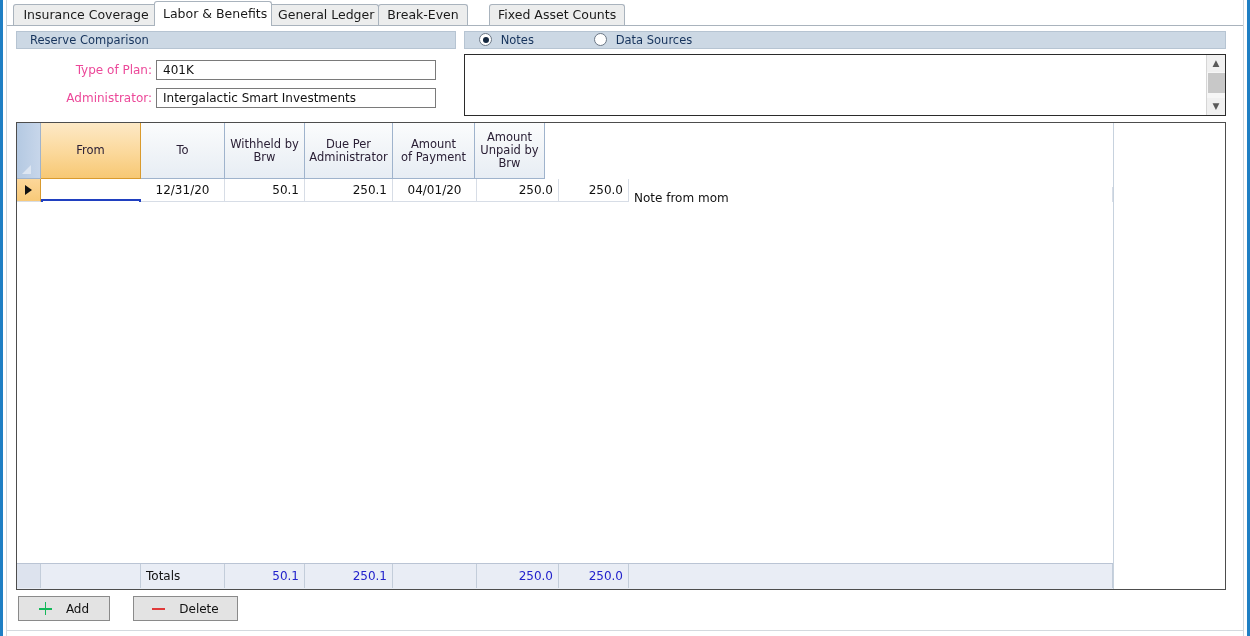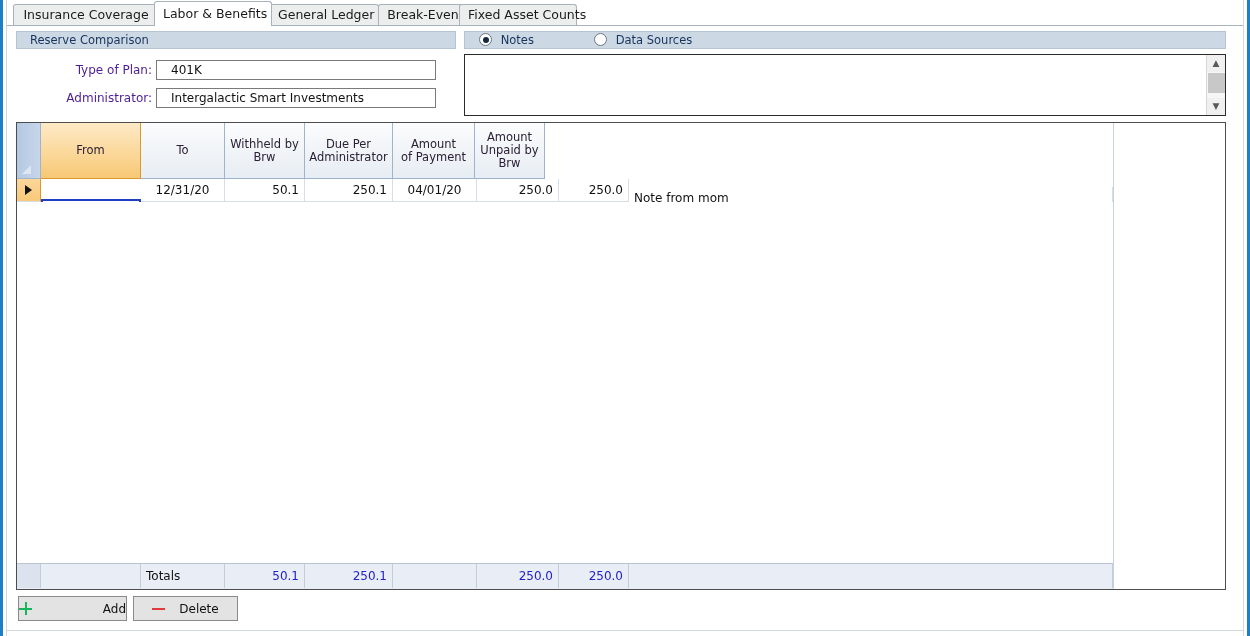--- a/index.html
+++ b/index.html
@@ -132,33 +132,33 @@
     width: 6px; height: 6px;
     border-radius: 50%;
     background: #15283f;
   }
 
   
   .field-label {
     position: absolute;
     text-align: right;
     font-size: 12px;
-    color: #4c1d95;
+    color: #ec4899;
     line-height: 16px;
   }
   .field-input {
     position: absolute;
     box-sizing: border-box;
     height: 20px;
     background: #ffffff;
     border: 1px solid #7a7a7a;
     font-family: "DejaVu Sans", "Liberation Sans", sans-serif;
     font-size: 12px;
     color: #111;
-    padding: 0 14px;
+    padding: 0 6px;
     line-height: 18px;
     outline: none;
   }
 
   
   #notes-box {
     position: absolute;
     left: 464px; top: 54px;
     width: 762px; height: 62px;
     box-sizing: border-box;
@@ -360,21 +360,21 @@
     border: 1px solid #8a8a8a;
     font-size: 12px;
     color: #111;
     display: flex;
     align-items: center;
     justify-content: center;
     gap: 14px;
     cursor: default;
     font-family: "DejaVu Sans", "Liberation Sans", sans-serif;
   }
-  #add-button { left: 18px; top: 596px; width: 109px; justify-content: space-between; }
+  #add-button { left: 18px; top: 596px; width: 92px; }
   #delete-button { left: 133px; top: 596px; width: 105px; }
   .glyph-plus {
     display: inline-block;
     position: relative;
     width: 13px; height: 13px;
   }
   .glyph-plus::before, .glyph-plus::after {
     content: "";
     position: absolute;
     background: #14b85a;
@@ -421,21 +421,21 @@
     </div>
 
     <div class="tab" id="tab2" style="left:262px;width:110px;">
       <span>General Ledger</span>
     </div>
 
     <div class="tab" id="tab3" style="left:371px;width:90px;">
       <span>Break-Even</span>
     </div>
 
-    <div class="tab" id="tab4" style="left:452px;width:118px;">
+    <div class="tab" id="tab4" style="left:482px;width:136px;">
       <span>Fixed Asset Counts</span>
     </div>
   </div>
 
   <div class="section-bar" id="reserve-bar">
     <span>Reserve Comparison</span>
   </div>
 
   <div class="section-bar" id="notes-bar">
     <div class="radio-wrap" style="left:14px;">

